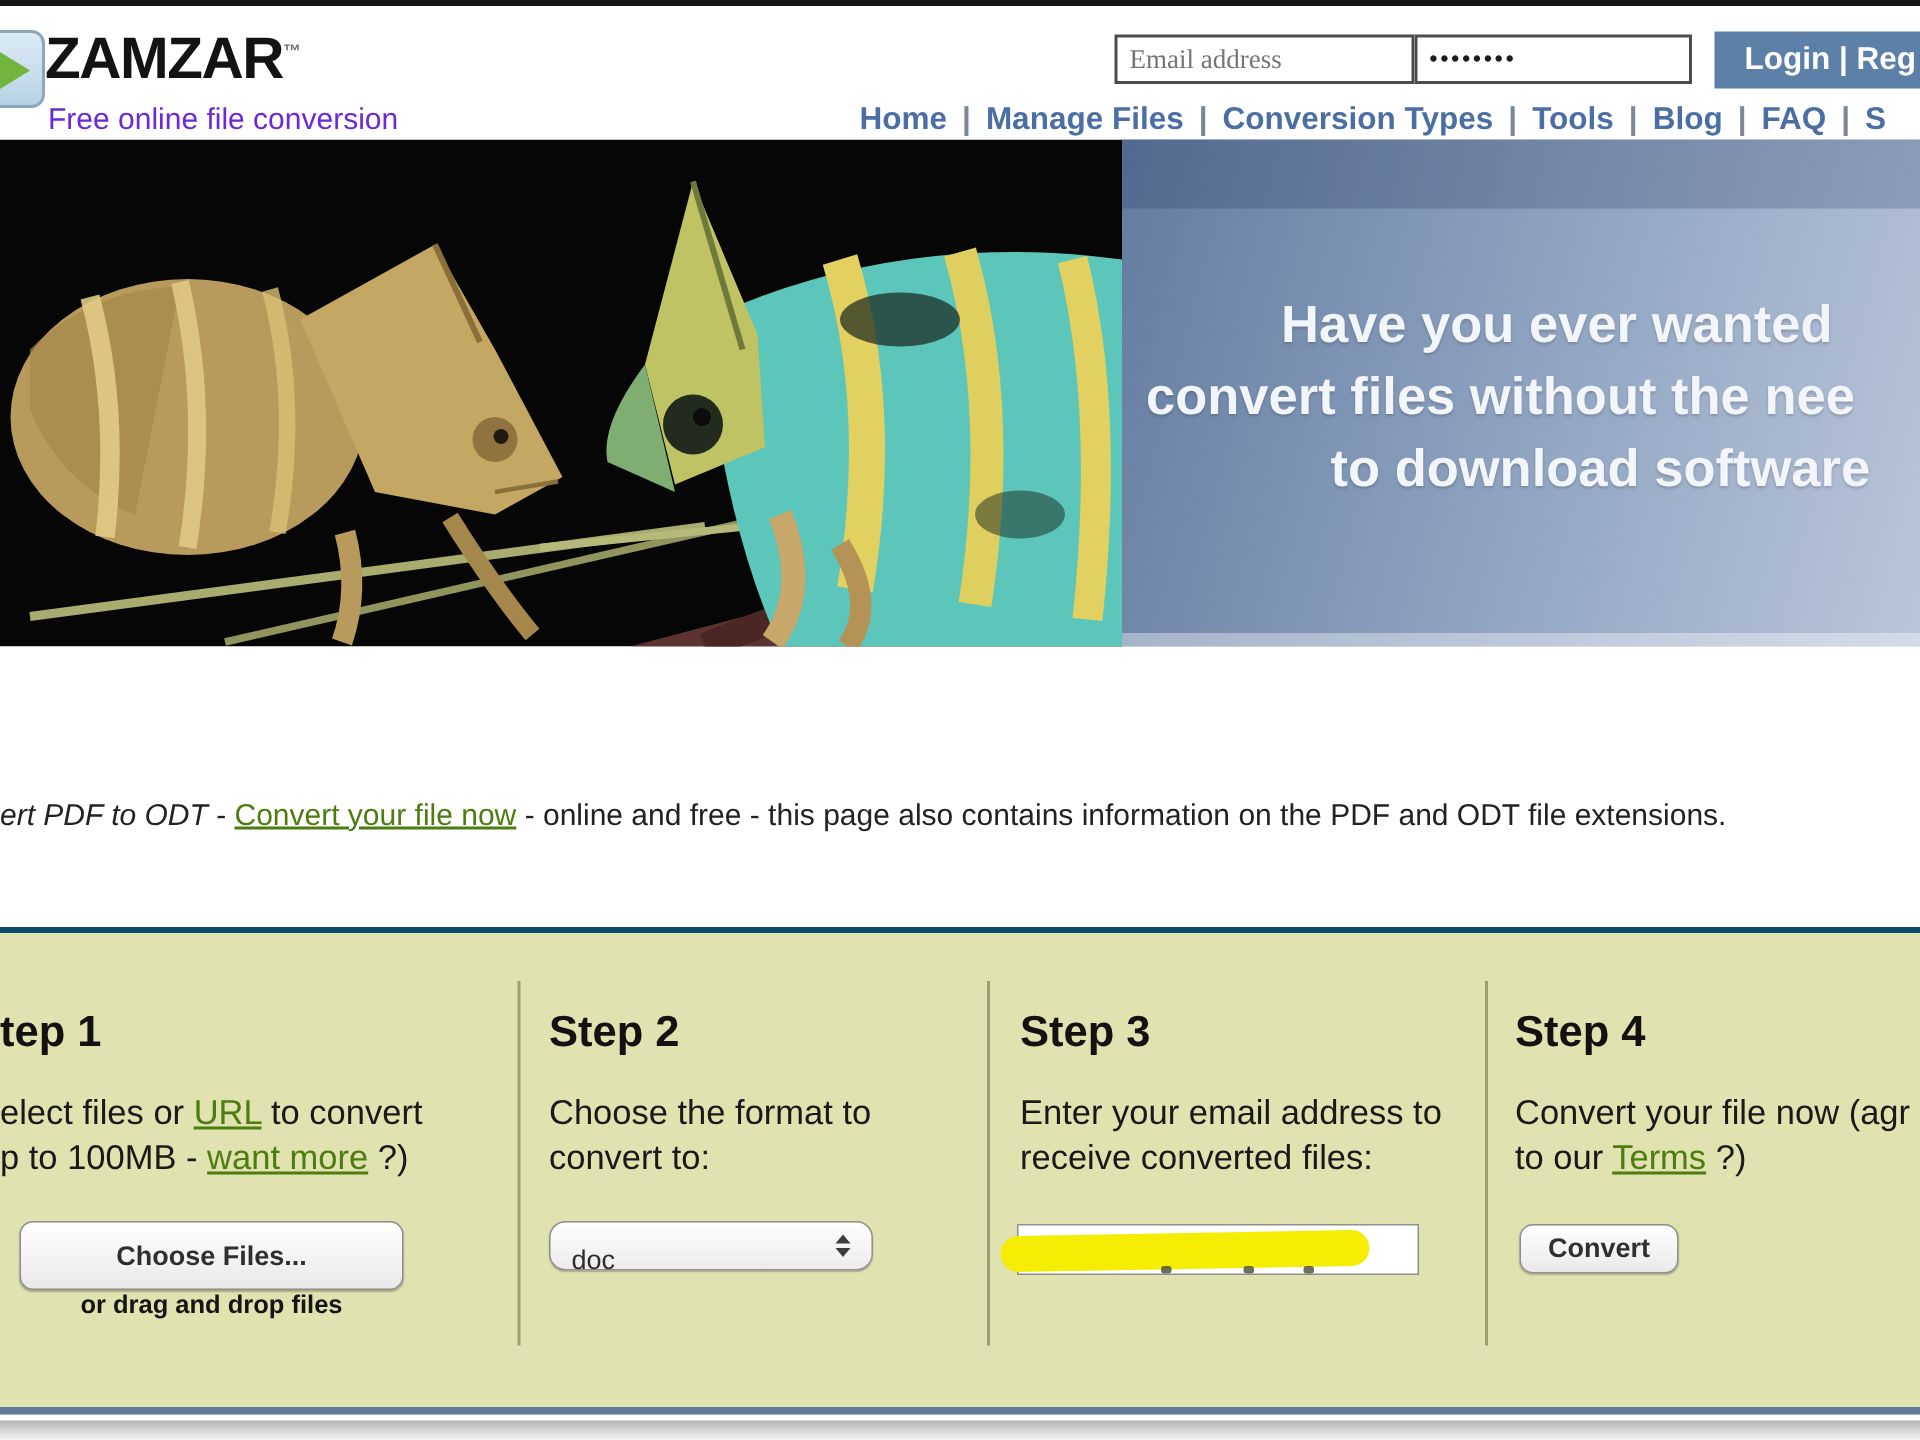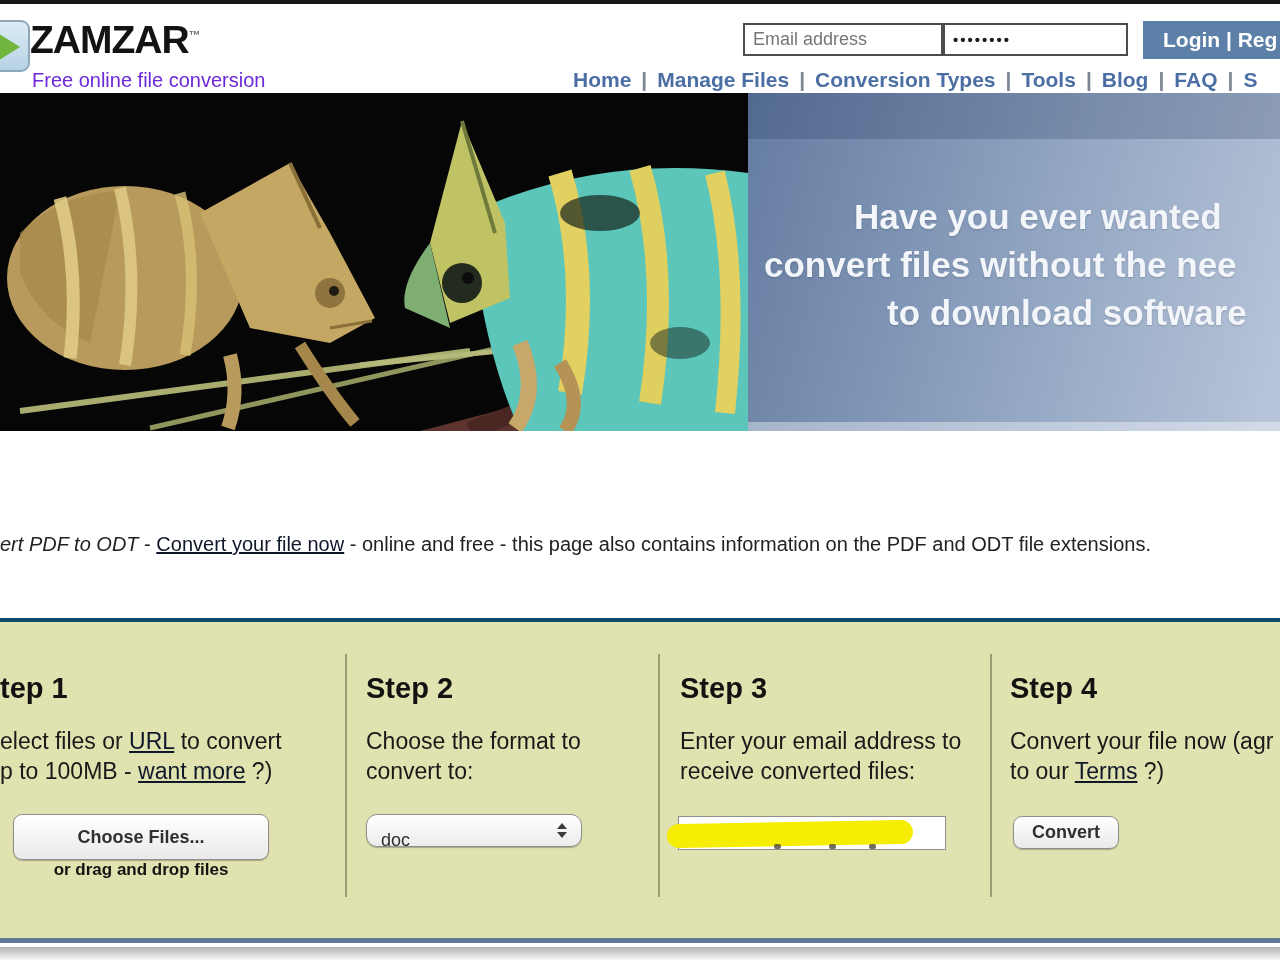--- a/index.html
+++ b/index.html
@@ -16,21 +16,21 @@
               background:linear-gradient(180deg,#ddecf5,#b5d2e4); border:2px solid #8ea8b9; }
   .logo-arrow { position:absolute; left:13px; top:12px; width:0; height:0;
                 border-top:13px solid transparent; border-bottom:13px solid transparent;
                 border-left:21px solid #72b53e; }
   .brand-name { position:absolute; left:30px; top:2px; font-size:39px; font-weight:bold; color:#131313; letter-spacing:-1px; }
   .brand-tm { font-size:12px; color:#6e6e6e; vertical-align:super; letter-spacing:0; }
   .brand-tagline { position:absolute; left:32px; top:53px; font-size:20px; color:#6d28d9; }
 
   .auth-input { position:absolute; top:7px; height:33px; border:2px solid #4c4c4c; background:#fff;
                 font-family:"Liberation Sans",sans-serif; font-size:18px; color:#1d1d1d; padding:0 8px; outline:none; }
-  .email-input { left:743px; width:200px; }
+  .email-input { left:743px; width:200px;font-family:Liberation Serif, serif; }
   .password-input { left:943px; width:185px; font-size:15px; letter-spacing:2px; font-weight:bold; }
   .login-button { position:absolute; left:1143px; top:5px; width:175px; height:38px; background:#5d80a9;
                   border:none; color:#fff; font-weight:bold; font-size:21px; text-align:left; padding-left:20px;
                   font-family:"Liberation Sans",sans-serif; cursor:pointer; white-space:nowrap; }
 
   .nav { position:absolute; left:573px; top:52px; white-space:nowrap; font-size:21px; font-weight:bold; }
   .nav-item { color:#4b6fa4; cursor:pointer; }
   .nav-item::after { content:"|"; color:#7c8694; margin:0 10px; }
   .nav-item:last-child::after { content:""; }
 
@@ -44,21 +44,21 @@
   .banner-line { position:absolute; white-space:nowrap; font-size:35px; font-weight:bold; color:#f2f5fa;
                  text-shadow:0 1px 2px rgba(0,0,0,.18); }
   .bl1 { left:106px; top:104px; }
   .bl2 { left:16px;  top:152px; }
   .bl3 { left:139px; top:200px; }
 
   
   .page-title { position:absolute; left:0; top:458px; font-size:42px; font-weight:bold; color:#0e0e0e; letter-spacing:-1px; }
   .intro { position:absolute; left:0; top:533px; font-size:20px; color:#222; white-space:nowrap; }
   .intro .em { font-weight:normal; font-style:italic; }
-  a.link { color:#0f172a; text-decoration:underline; cursor:pointer; }
+  a.link { color:#4d7c0f; text-decoration:underline; cursor:pointer; }
 
   
   .steps { position:absolute; left:0; top:618px; width:100%; height:325px; background:#e0e2af;
            border-top:4px solid #0c4a6e; border-bottom:5px solid #60789a; }
   .panel-shadow { position:absolute; left:0; top:947px; width:100%; height:15px;
                   background:linear-gradient(180deg,#b4b4b4,rgba(255,255,255,0)); }
   .divider { position:absolute; top:32px; width:2px; height:243px; background:#9aa076; }
   .dv1 { left:345px; } .dv2 { left:658px; } .dv3 { left:990px; }
 
   .step-title { position:absolute; top:50px; font-size:29px; font-weight:bold; color:#121212; }

